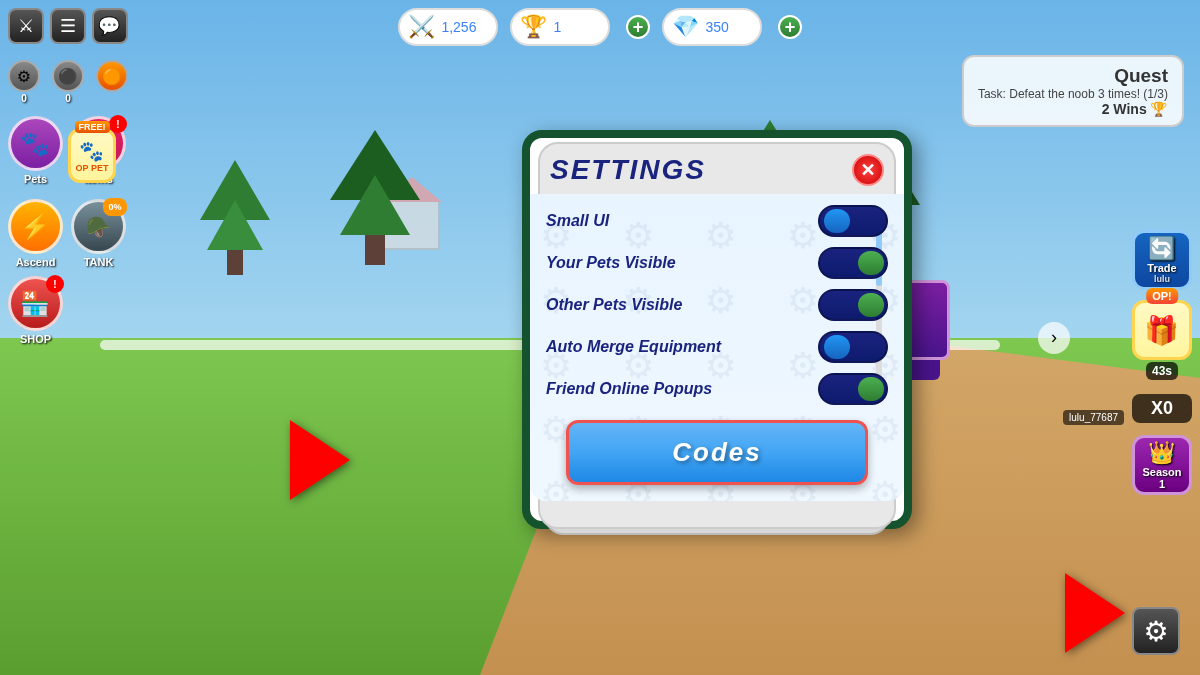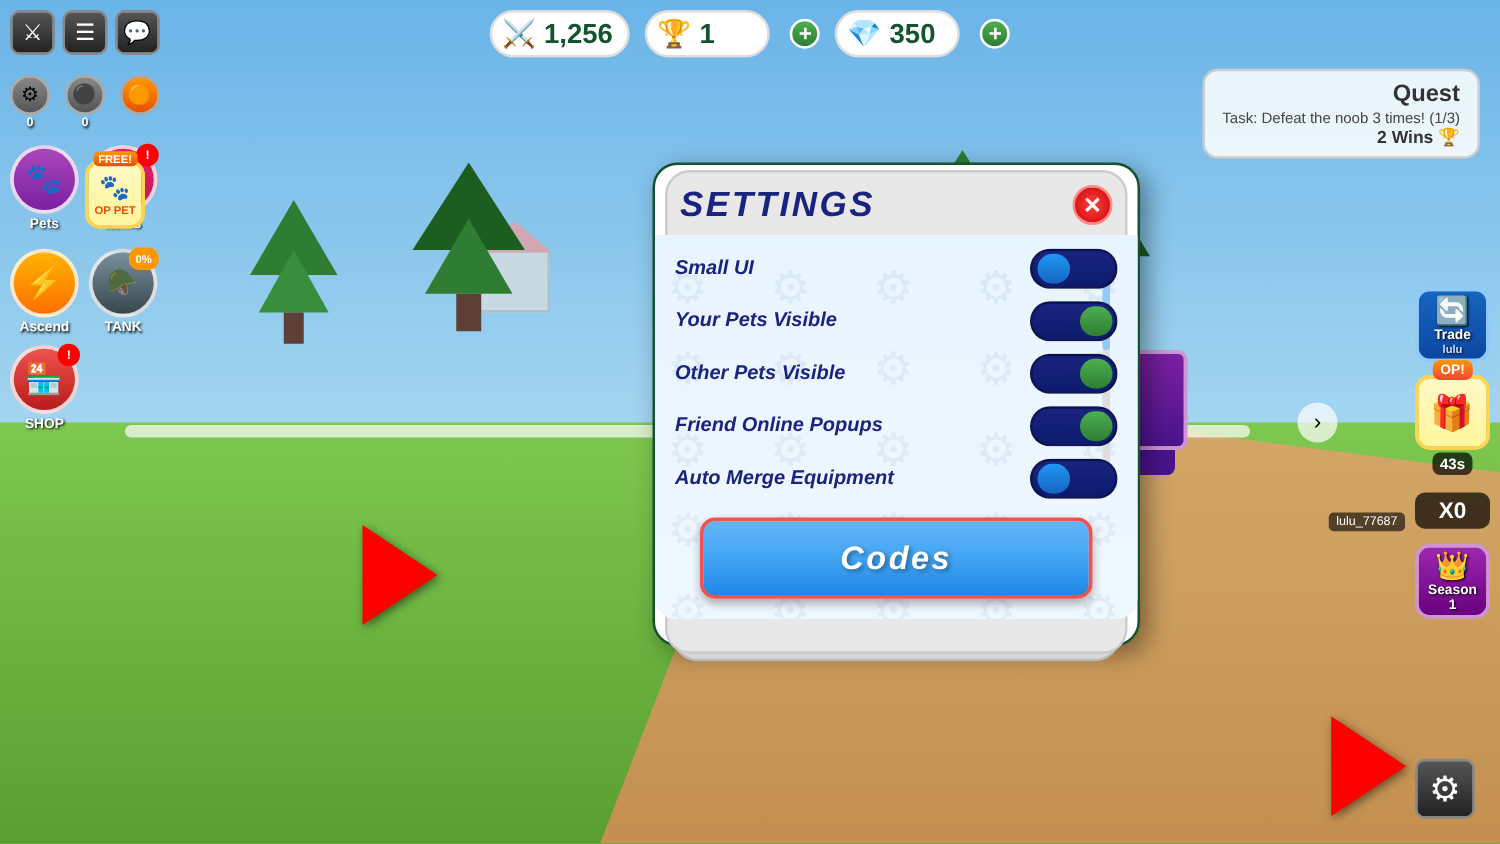--- a/index.html
+++ b/index.html
@@ -68,23 +68,23 @@
       gap: 6px;
       border: 2px solid #ddd;
       min-width: 100px;
     }
 
     .stat-icon {
       font-size: 22px;
     }
 
     .stat-value {
-      font-size: 22px;
-      font-weight: 700;
-      color: #14532d;
+      font-size: 14px;
+      font-weight: 400;
+      color: #3b82f6;
     }
 
     .plus-btn {
       width: 24px;
       height: 24px;
       background: linear-gradient(180deg, #4CAF50, #2e7d32);
       border-radius: 50%;
       display: flex;
       align-items: center;
       justify-content: center;
@@ -334,21 +334,21 @@
       position: absolute;
       top: 130px;
       left: 50%;
       transform: translateX(-20%);
       width: 390px;
       background: white;
       border-radius: 20px;
       z-index: 200;
       box-shadow: 6px 6px 20px rgba(0,0,0,0.4);
       padding: 0 0 20px 0;
-      border: 2px solid #14532d;
+      border: 8px solid #14532d;
     }
 
     
     .settings-modal::before {
       content: '';
       position: absolute;
       bottom: -8px;
       left: 8px;
       right: 8px;
       height: 100%;
@@ -791,33 +791,33 @@
       </div>
 
       <div class="setting-row">
         <span class="setting-label">Other Pets Visible</span>
         <div class="toggle on">
           <div class="toggle-inner"></div>
         </div>
       </div>
 
       <div class="setting-row">
+        <span class="setting-label">Auto Merge Equipment</span>
+        <div class="toggle off-blue">
+          <div class="toggle-inner"></div>
+        </div>
+      </div>
+
+      <div class="setting-row">
         <span class="setting-label">Friend Online Popups</span>
         <div class="toggle on">
           <div class="toggle-inner"></div>
         </div>
       </div>
 
-      <div class="setting-row">
-        <span class="setting-label">Auto Merge Equipment</span>
-        <div class="toggle off-blue">
-          <div class="toggle-inner"></div>
-        </div>
-      </div>
-
       <div class="scroll-indicator">
         <div class="scroll-thumb"></div>
       </div>
     </div>
 
     <div class="codes-btn-wrapper">
       <button class="codes-btn">Codes</button>
     </div>
   </div>
 </div>

